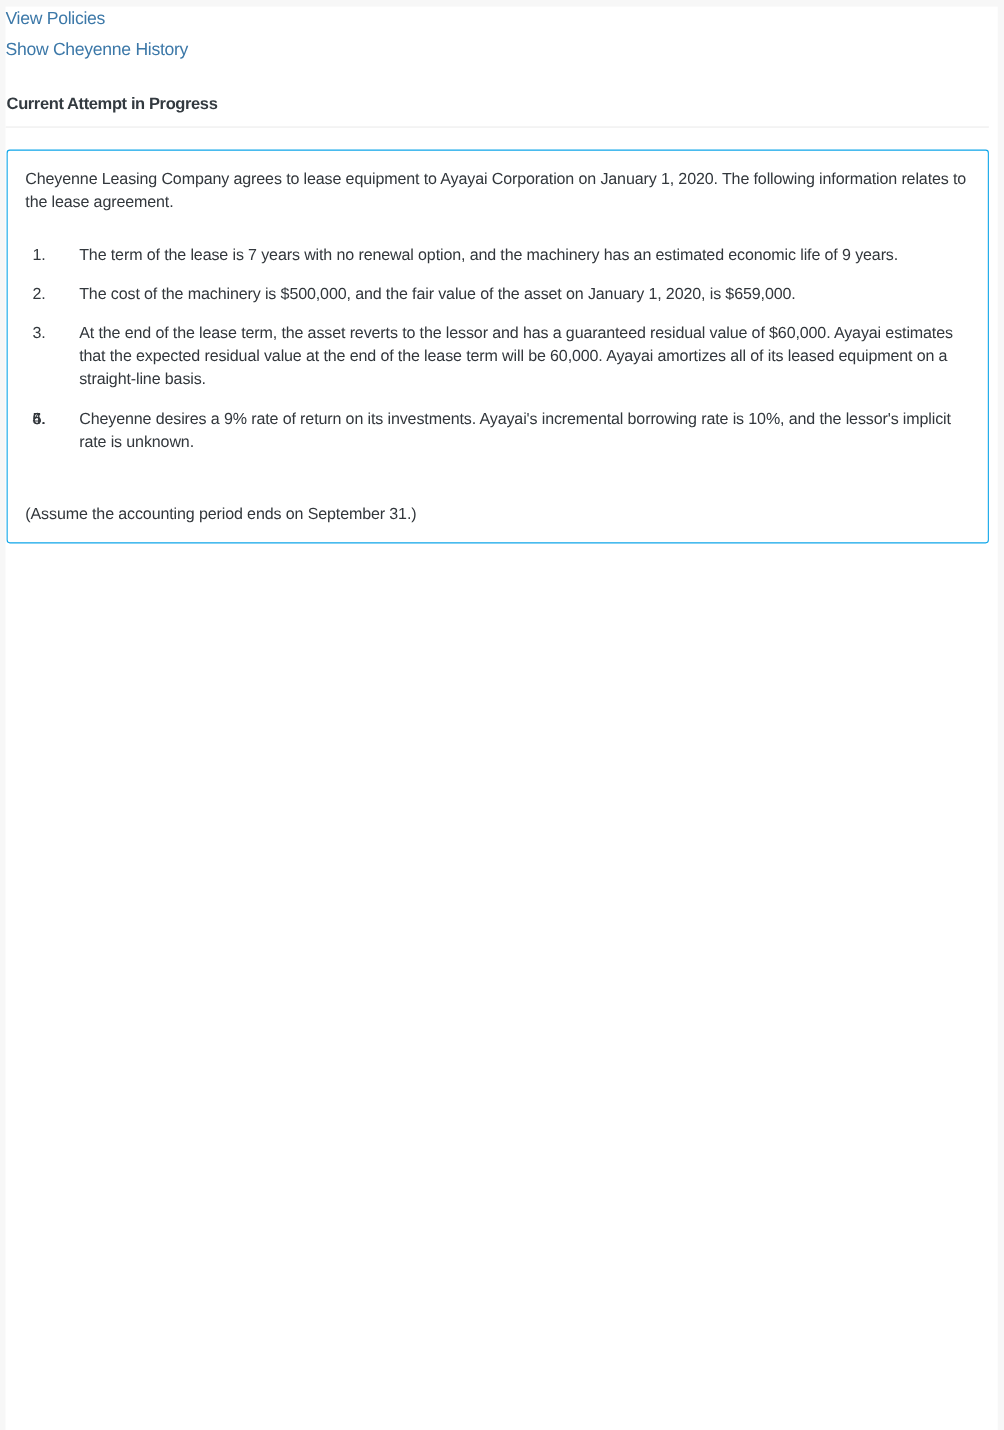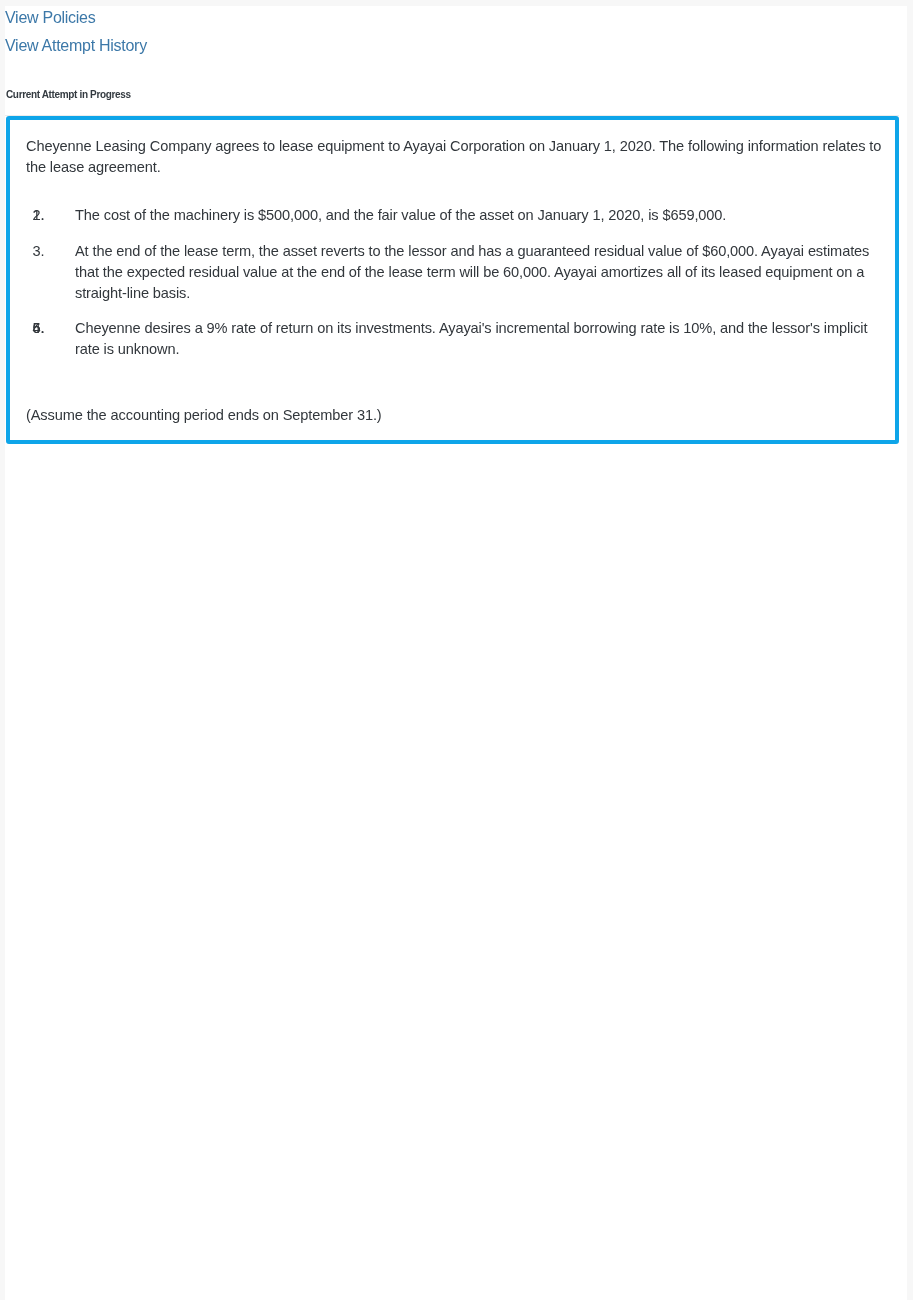--- a/index.html
+++ b/index.html
@@ -17,51 +17,51 @@
     left: 5px; top: 6px;
     width: 902px; height: 1294px;
     background: #ffffff;
     overflow: hidden;
     box-sizing: border-box;
     padding: 0 8px 0 0;
   }
   a.link { color: #3c78a8; text-decoration: none; }
   .toplinks { padding-top: 0px; padding-left: 0px; margin-top:-2px; }
   .toplinks div { height: 27.6px; line-height: 27.6px; font-size: 16px; letter-spacing: -0.27px; }
-  .attempt-title { font-weight: bold; font-size: 10px; color: #333a40;
+  .attempt-title { font-weight: bold; font-size: 15px; color: #333a40;
       padding-left:1px; height: 28px; line-height: 28px; margin-top: 22px; letter-spacing: -0.35px;}
   hr.sep { border:0; border-top:1px solid #ececec; margin: 6px 0 0 0; }
 
-  .card { border: 4px solid #0ea5e9; border-radius: 3px; background: #fff;
-          margin: 0 0 0 1px; box-sizing: border-box; }
+  .card { border: 1px solid #0ea5e9; border-radius: 3px; background: #fff;
+          margin: 20px 0 0 1px; box-sizing: border-box; }
 
   
   .qcard { padding: 16px 10px 14px 16px; font-size: 14.6px; line-height: 21px; color: #32373c; letter-spacing: -0.12px; }
   .qcard p.intro { margin: 0; }
   ol.items { margin: 27px 0 0 0; padding: 0; list-style: none; }
   ol.items li { position: relative; padding-left: 49px; margin-bottom: 14.5px; }
   ol.items li .num { position: absolute; left: 6.5px; top: 0; }
   p.assume { margin: 45px 0 0 0; }
   p.factor { margin: 22px 0 0 0; }
 </style>
 </head>
 <body>
 
 <div class="page">
   <div class="toplinks">
     <div><a class="link" href="#">View Policies</a></div>
-    <div><a class="link" href="#">View Attempt History</a></div>
+    <div><a class="link" href="#">Show Cheyenne History</a></div>
   </div>
   <div class="attempt-title">Current Attempt in Progress</div>
   <hr class="sep">
 
   <div class="card qcard">
     <p class="intro">Cheyenne Leasing Company agrees to lease equipment to Ayayai Corporation on January 1, 2020. The following information relates to the lease agreement.</p>
     <ol class="items">
-      <li><span class="num">1.</span></li>
+      <li><span class="num">1.</span><span>The term of the lease is 7 years with no renewal option, and the machinery has an estimated economic life of 9 years.</span></li>
       <li><span class="num">2.</span><span>The cost of the machinery is $500,000, and the fair value of the asset on January 1, 2020, is $659,000.</span></li>
       <li><span class="num">3.</span><span>At the end of the lease term, the asset reverts to the lessor and has a guaranteed residual value of $60,000. Ayayai estimates that the expected residual value at the end of the lease term will be 60,000. Ayayai amortizes all of its leased equipment on a straight-line basis.</span></li>
       <li><span class="num">4.</span></li>
       <li><span class="num">5.</span></li>
       <li><span class="num">6.</span><span>Cheyenne desires a 9% rate of return on its investments. Ayayai's incremental borrowing rate is 10%, and the lessor's implicit rate is unknown.</span></li>
     </ol>
     <p class="assume">(Assume the accounting period ends on September 31.)</p>
   </div>
 </div>
 

